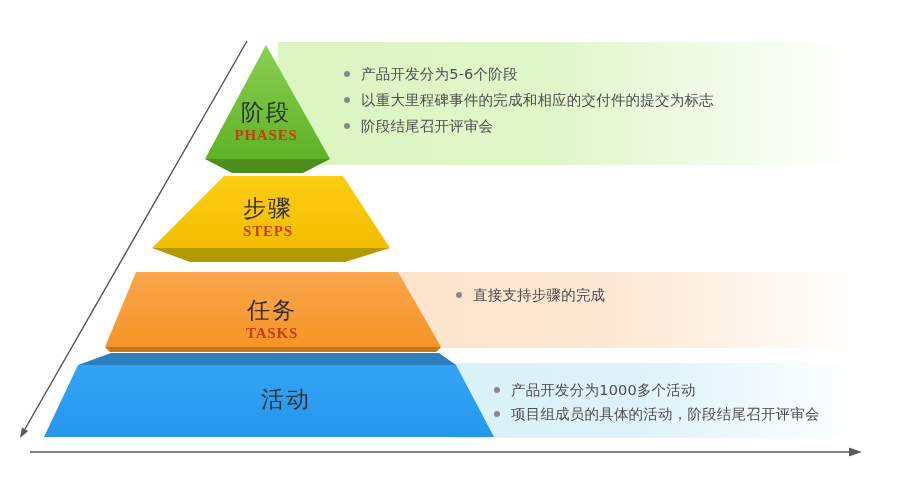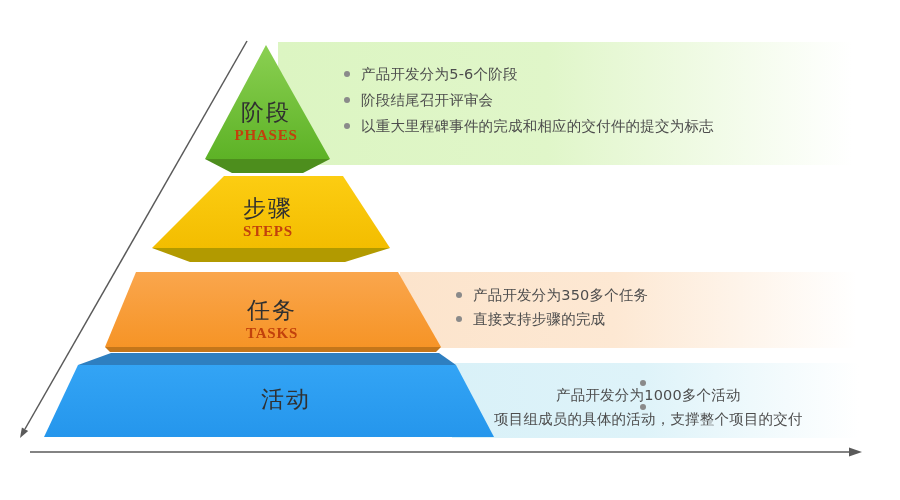--- a/index.html
+++ b/index.html
@@ -18,21 +18,21 @@
       background:linear-gradient(90deg,#d9f1f8 0%,#def3f9 45%,rgba(255,255,255,0) 96%);}
 
   
   .bullets{position:absolute;margin:0;padding:0;list-style:none;}
   .bullets li{display:flex;align-items:center;height:20px;}
   .dot{width:6px;height:6px;border-radius:50%;background:#8a8a8a;flex:0 0 6px;margin-right:11px;}
   .btxt{font-size:14.5px;color:#4d4d4d;white-space:nowrap;letter-spacing:0.2px;}
   .bl1{left:66px;top:22px;}  .bl1 li{margin-bottom:6px;}
   .bl2{left:61px;top:18px;}  .bl2 li{margin-bottom:4px;}
   .bl3{left:56px;top:13px;}  .bl3 li{margin-bottom:4px;}
-  .bl4{left:42px;top:17px;}  .bl4 li{margin-bottom:4px;flex-direction:column;}
+  .bl4{left:42px;top:17px;}  .bl4 li{margin-bottom:4px;}
 
   
   .gfx{position:absolute;left:0;top:0;width:900px;height:500px;}
 
   
   .lvl-label{position:absolute;width:220px;text-align:center;color:#303030;}
   .lvl-label .zh{font-size:23px;line-height:28px;letter-spacing:2px;}
   .lvl-label .en{font-size:15px;line-height:18px;font-weight:bold;letter-spacing:0.8px;color:#c2410c;font-family:Liberation Serif, serif;}
   .l1{left:156px;top:98px;}
   .l2{left:158px;top:194px;}
@@ -45,52 +45,48 @@
 <div class="stage">
 
   <div class="banner b1">
     <ul class="bullets bl1">
       <li>
           <span class="dot"></span>
           <span class="btxt">产品开发分为5-6个阶段</span>
         </li>
       <li>
           <span class="dot"></span>
-          <span class="btxt">阶段结尾召开评审会</span>
+          <span class="btxt">以重大里程碑事件的完成和相应的交付件的提交为标志</span>
         </li>
       <li>
           <span class="dot"></span>
-          <span class="btxt">以重大里程碑事件的完成和相应的交付件的提交为标志</span>
+          <span class="btxt">阶段结尾召开评审会</span>
         </li>
     </ul>
   </div>
 
 
   <div class="banner b3">
     <ul class="bullets bl3">
-      <li>
-          <span class="dot"></span>
-          <span class="btxt">产品开发分为350多个任务</span>
-        </li>
       <li>
           <span class="dot"></span>
           <span class="btxt">直接支持步骤的完成</span>
         </li>
     </ul>
   </div>
 
   <div class="banner b4">
     <ul class="bullets bl4">
       <li>
           <span class="dot"></span>
           <span class="btxt">产品开发分为1000多个活动</span>
         </li>
       <li>
           <span class="dot"></span>
-          <span class="btxt">项目组成员的具体的活动，支撑整个项目的交付</span>
+          <span class="btxt">项目组成员的具体的活动，阶段结尾召开评审会</span>
         </li>
     </ul>
   </div>
 
   <svg class="gfx" viewBox="0 0 900 500">
     <defs>
       <linearGradient id="gGreen" x1="0" y1="0" x2="0" y2="1">
           <stop offset="0" stop-color="#8bd052"></stop>
           <stop offset="1" stop-color="#5db226"></stop>
         </linearGradient>

